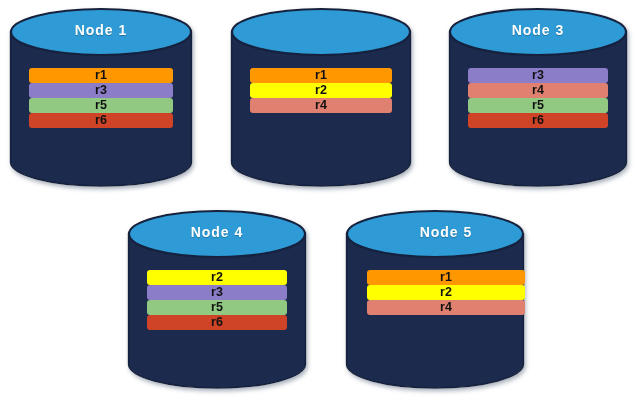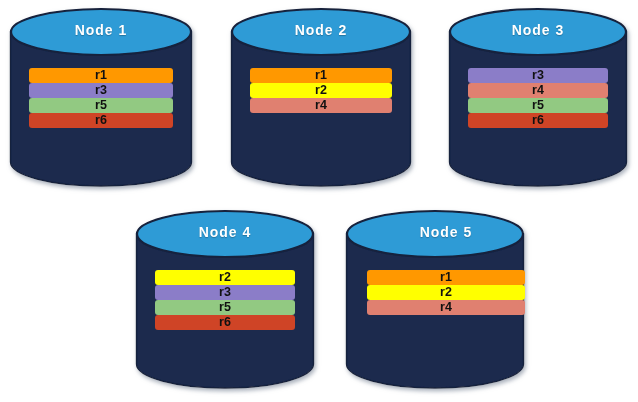--- a/index.html
+++ b/index.html
@@ -94,21 +94,20 @@
         <defs>
           <filter id="shadow1" x="-30%" y="-30%" width="170%" height="170%">
             <feDropShadow dx="1.5" dy="2.5" stdDeviation="2.2" flood-color="#9aa3b0" flood-opacity="0.85"></feDropShadow>
           </filter>
         </defs>
         <g filter="url(#shadow1)">
           <path d="M 0.5,24 L 0.5,154 A 89.5,24 0 0 0 179.5,154 L 179.5,24 Z" fill="#1B2A4E" stroke="#16213D" stroke-width="1.4"></path>
           <ellipse cx="90" cy="24" rx="89" ry="23" fill="#2E9BD6" stroke="#16213D" stroke-width="2.2"></ellipse>
         </g>
       </svg>
-      <div class="node-label" style="top: 14px;">Node  2</div>
       <div class="bars" style="top: 60px;">
         <div class="bar" style="background: rgb(255, 152, 0); color: rgb(17, 17, 17);">r1</div>
         <div class="bar" style="background: rgb(255, 255, 0); color: rgb(17, 17, 17);">r2</div>
         <div class="bar" style="background: rgb(224, 128, 112); color: rgb(17, 17, 17);">r4</div>
       </div>
     </div>
     <div class="node" style="left: 449px; top: 8px; width: 178px; height: 178px;">
       <svg class="cyl-svg" width="178" height="178" viewBox="0 0 178 178">
         <defs>
           <filter id="shadow2" x="-30%" y="-30%" width="170%" height="170%">
@@ -121,21 +120,21 @@
         </g>
       </svg>
       <div class="node-label" style="top: 14px;">Node  3</div>
       <div class="bars" style="top: 60px;">
         <div class="bar" style="background: rgb(139, 125, 200); color: rgb(17, 17, 17);">r3</div>
         <div class="bar" style="background: rgb(224, 128, 112); color: rgb(17, 17, 17);">r4</div>
         <div class="bar" style="background: rgb(146, 201, 130); color: rgb(17, 17, 17);">r5</div>
         <div class="bar" style="background: rgb(207, 68, 38); color: rgb(17, 17, 17);">r6</div>
       </div>
     </div>
-    <div class="node" style="left: 128px; top: 210px; width: 178px; height: 178px; margin-left: 8px;">
+    <div class="node" style="left: 128px; top: 210px; width: 178px; height: 178px;">
       <svg class="cyl-svg" width="178" height="178" viewBox="0 0 178 178">
         <defs>
           <filter id="shadow3" x="-30%" y="-30%" width="170%" height="170%">
             <feDropShadow dx="1.5" dy="2.5" stdDeviation="2.2" flood-color="#9aa3b0" flood-opacity="0.85"></feDropShadow>
           </filter>
         </defs>
         <g filter="url(#shadow3)">
           <path d="M 0.5,24 L 0.5,154 A 88.5,24 0 0 0 177.5,154 L 177.5,24 Z" fill="#1B2A4E" stroke="#16213D" stroke-width="1.4"></path>
           <ellipse cx="89" cy="24" rx="88" ry="23" fill="#2E9BD6" stroke="#16213D" stroke-width="2.2"></ellipse>
         </g>

